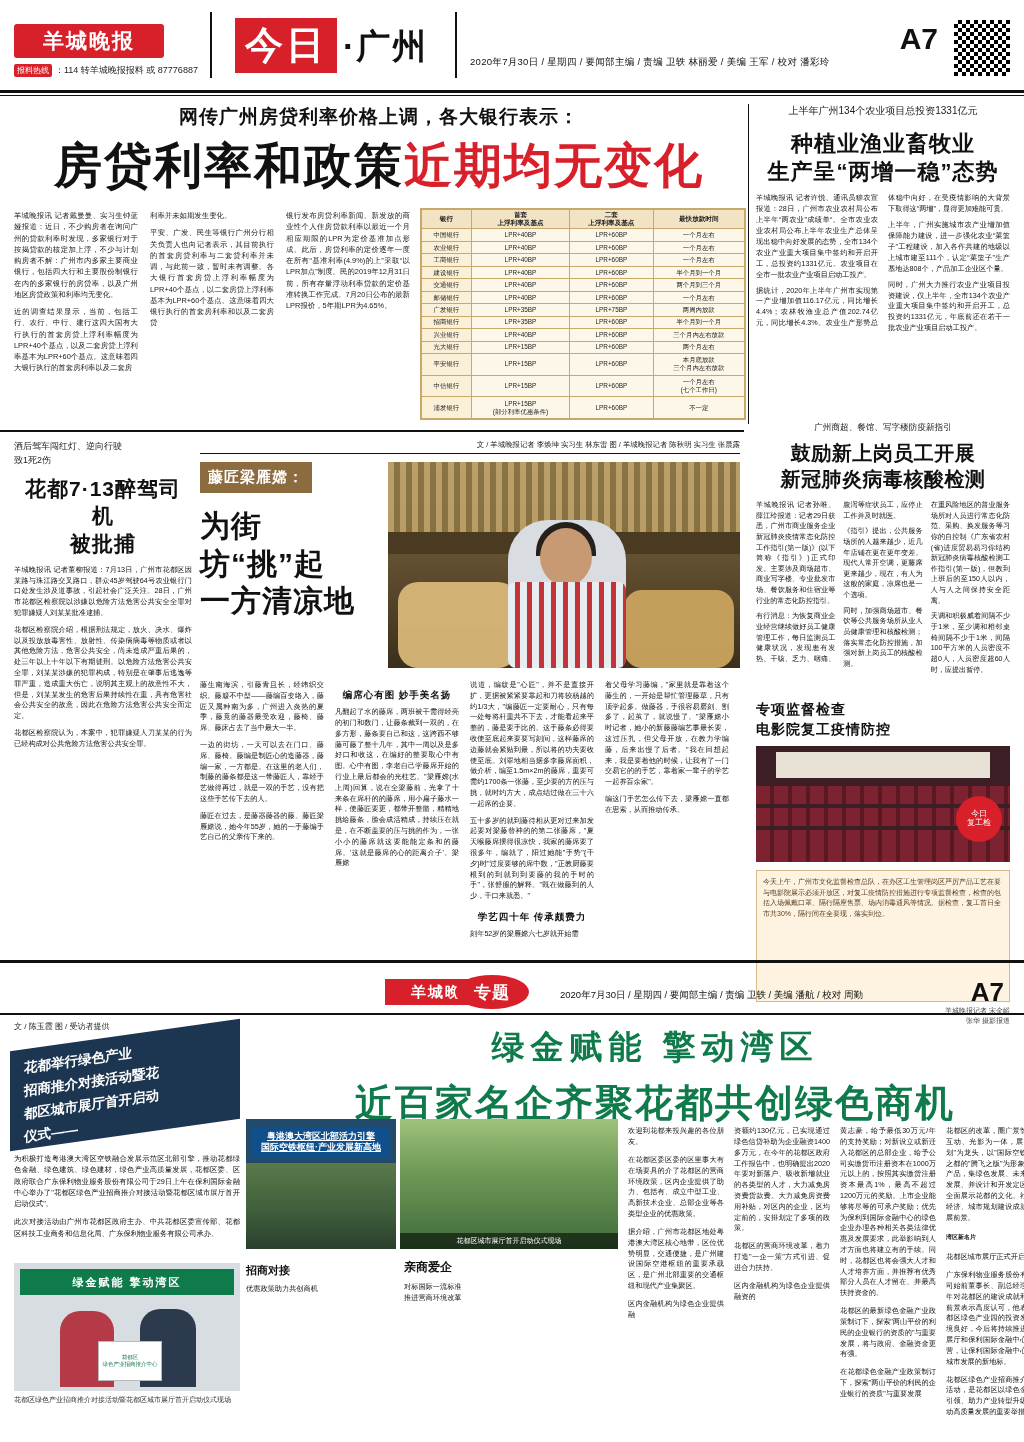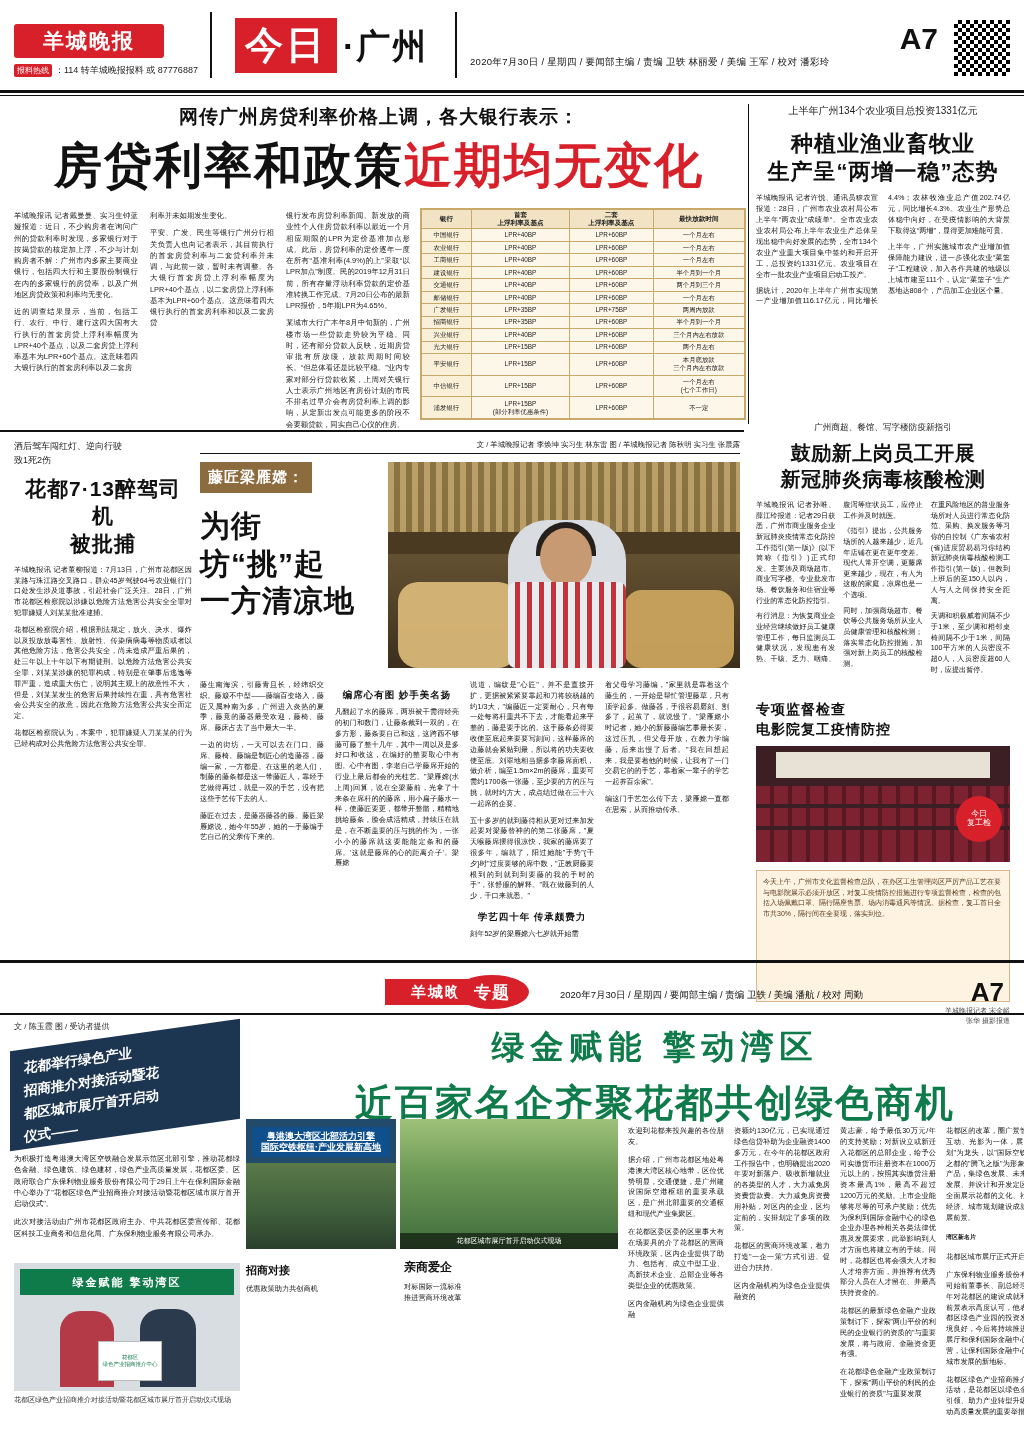--- a/index.html
+++ b/index.html
@@ -170,21 +170,20 @@
     <div class="col">
       <p>羊城晚报讯 记者戴曼曼、实习生钟蓝娅报道：近日，不少购房者在询问广州的贷款利率时发现，多家银行对于按揭贷款的核定加上浮，不少与计划购房者不解：广州市内多家主要商业银行，包括四大行和主要股份制银行在内的多家银行的房贷率，以及广州地区房贷政策和利率均无变化。</p>
       <p>近的调查结果显示，当前，包括工行、农行、中行、建行这四大国有大行执行的首套房贷上浮利率幅度为LPR+40个基点，以及二套房贷上浮利率基本为LPR+60个基点。这意味着四大银行执行的首套房利率以及二套房</p>
     </div>
     <div class="col">
       <p>利率并未如期发生变化。</p>
       <p>平安、广发、民生等银行广州分行相关负责人也向记者表示，其目前执行的首套房贷利率与二套贷利率并未调，与此前一致，暂时未有调整。各大银行首套房贷上浮利率幅度为LPR+40个基点，以二套房贷上浮利率基本为LPR+60个基点。这意味着四大银行执行的首套房利率和以及二套房贷</p>
     </div>
     <div class="col">
       <p>银行发布房贷利率新闻。新发放的商业性个人住房贷款利率以最近一个月相应期限的LPR为定价基准加点形成。此后，房贷利率的定价逐年一度在所有“基准利率(4.9%)的上”采取“以LPR加点”制度。民的2019年12月31日前，所有存量浮动利率贷款的定价基准转换工作完成。7月20日公布的最新LPR报价，5年期LPR为4.65%。</p>
-      <p>某城市大行广本年8月中旬新的，广州楼市场一些贷款走势较为平稳。同时，还有部分贷款人反映，近期房贷审批有所放缓，放款周期时间较长。“但总体看还是比较平稳。”业内专家对部分行贷款收紧，上周对关银行人士表示广州地区有房份计划的市民不排名过早介会有房贷利率上调的影响，从定新出发点可能更多的阶段不会要额贷款，同实自己心仪的住房。</p>
     </div>
   </div>
 
   <div class="ratetable">
     <table>
       <thead>
         <tr id="rt-head">
             <th style="white-space: pre-line;">银行</th>
             <th style="white-space: pre-line;">首套
 上浮利率及基点</th>
@@ -281,20 +280,21 @@
 
   <div class="rail-divider"></div>
   <div class="rail">
     <div class="overline">上半年广州134个农业项目总投资1331亿元</div>
     <div class="h2" style="white-space:pre-line">种植业渔业畜牧业
 生产呈“两增一稳”态势</div>
     <div class="body">
       <p>羊城晚报讯 记者许悦、通讯员穆农宣报道：28日，广州市农业农村局公布上半年“两农业”成绩单“。全市农业农业农村局公布上半年农业生产总体呈现出稳中向好发展的态势，全市134个农业产业重大项目集中签约和开启开工，总投资约1331亿元。农业项目在全市一批农业产业项目启动工投产。</p>
       <p>据统计，2020年上半年广州市实现第一产业增加值116.17亿元，同比增长4.4%；农林牧渔业总产值202.74亿元，同比增长4.3%。农业生产形势总体稳中向好，在受疫情影响的大背景下取得这“两增”，显得更加难能可贵。</p>
       <p>上半年，广州实施城市农产业增加值保障能力建设，进一步强化农业“菜篮子”工程建设，加入各作共建的地级以上城市建至111个，认定“菜篮子”生产基地达808个，产品加工企业区个量。</p>
+      <p>同时，广州大力推行农业产业项目投资建设，仅上半年，全市134个农业产业重大项目集中签约和开启开工，总投资约1331亿元，年底前还在若干一批农业产业项目启动工投产。</p>
     </div>
   </div>
 
   <div class="rail2">
     <div class="overline">广州商超、餐馆、写字楼防疫新指引</div>
     <div class="h2" style="white-space:pre-line">鼓励新上岗员工开展
 新冠肺炎病毒核酸检测</div>
     <div class="body">
       <p>羊城晚报讯 记者孙唯、薛江玲报道：记者29日获悉，广州市商业服务企业新冠肺炎疫情常态化防控工作指引(第一版)》(以下简称《指引》)正式印发。主要涉及商场超市、商业写字楼、专业批发市场、餐饮服务和住宿业等行业的常态化防控指引。</p>
       <p>有行消息：为恢复商业企业经营继续做好员工健康管理工作，每日监测员工健康状况，发现患有发热、干咳、乏力、咽痛、腹泻等症状员工，应停止工作并及时就医。</p>
@@ -431,22 +431,22 @@
     </div>
     <div class="sub3">
       <div class="t">亲商爱企</div>
       <div class="b" style="white-space:pre-line">对标国际一流标准
 推进营商环境改革</div>
     </div>
 
     <div class="p2cols">
       <div class="smallcol colx1">
         <p>欢迎到花都来投兴趣的各位朋友。</p>
+        <p>在花都区委区委的区里事大有在场要具的介了花都区的营商环境政策，区内企业提供了助力、包括有、成立中型工业、高新技术企业、总部企业等各类型企业的优惠政策。</p>
         <p>据介绍，广州市花都区地处粤港澳大湾区核心地带，区位优势明显，交通便捷，是广州建设国际空港枢纽的重要承载区，是广州北部重要的交通枢纽和现代产业集聚区。</p>
-        <p>在花都区委区委的区里事大有在场要具的介了花都区的营商环境政策，区内企业提供了助力、包括有、成立中型工业、高新技术企业、总部企业等各类型企业的优惠政策。</p>
         <p>区内金融机构为绿色企业提供融</p>
       </div>
       <div class="smallcol colx2">
         <p>资额约130亿元，已实现通过绿色信贷补助为企业融资1400多万元，在今年的花都区政府工作报告中，也明确提出2020年要对新落户、吸收新增就业的各类型的人才，大力减免房资费货款费。大力减免房资费用补贴，对区内的企业，区均定前的，安排划定了多项的政策。</p>
         <p>花都区的营商环境改革，着力打造"一企一策"方式引进、促进合力扶持。</p>
         <p>区内金融机构为绿色企业提供融资的</p>
       </div>
       <div class="smallcol colx3">
         <p>黄志豪，给予最低30万元/年的支持奖励；对新设立或新迁入花都区的总部企业，给予公司实缴货币注册资本在1000万元以上的，按照其实缴货注册资本最高1%，最高不超过1200万元的奖励。上市企业能够将尽等的可承户奖励；优先为保利到国际金融中心的绿色企业办理各种相关各类法律优惠及发展要求，此举影响到人才方面也将建立有的手续。同时，花都区也将会强大人才和人才培养方面，并推荐有优秀部分人员在人才留在、并最高扶持资金的。</p>
         <p>花都区的最新绿色金融产业政策制订下，探索"两山平价的利民的企业银行的资质的"与重要发展，将与政府、金融资金更有强。</p>

